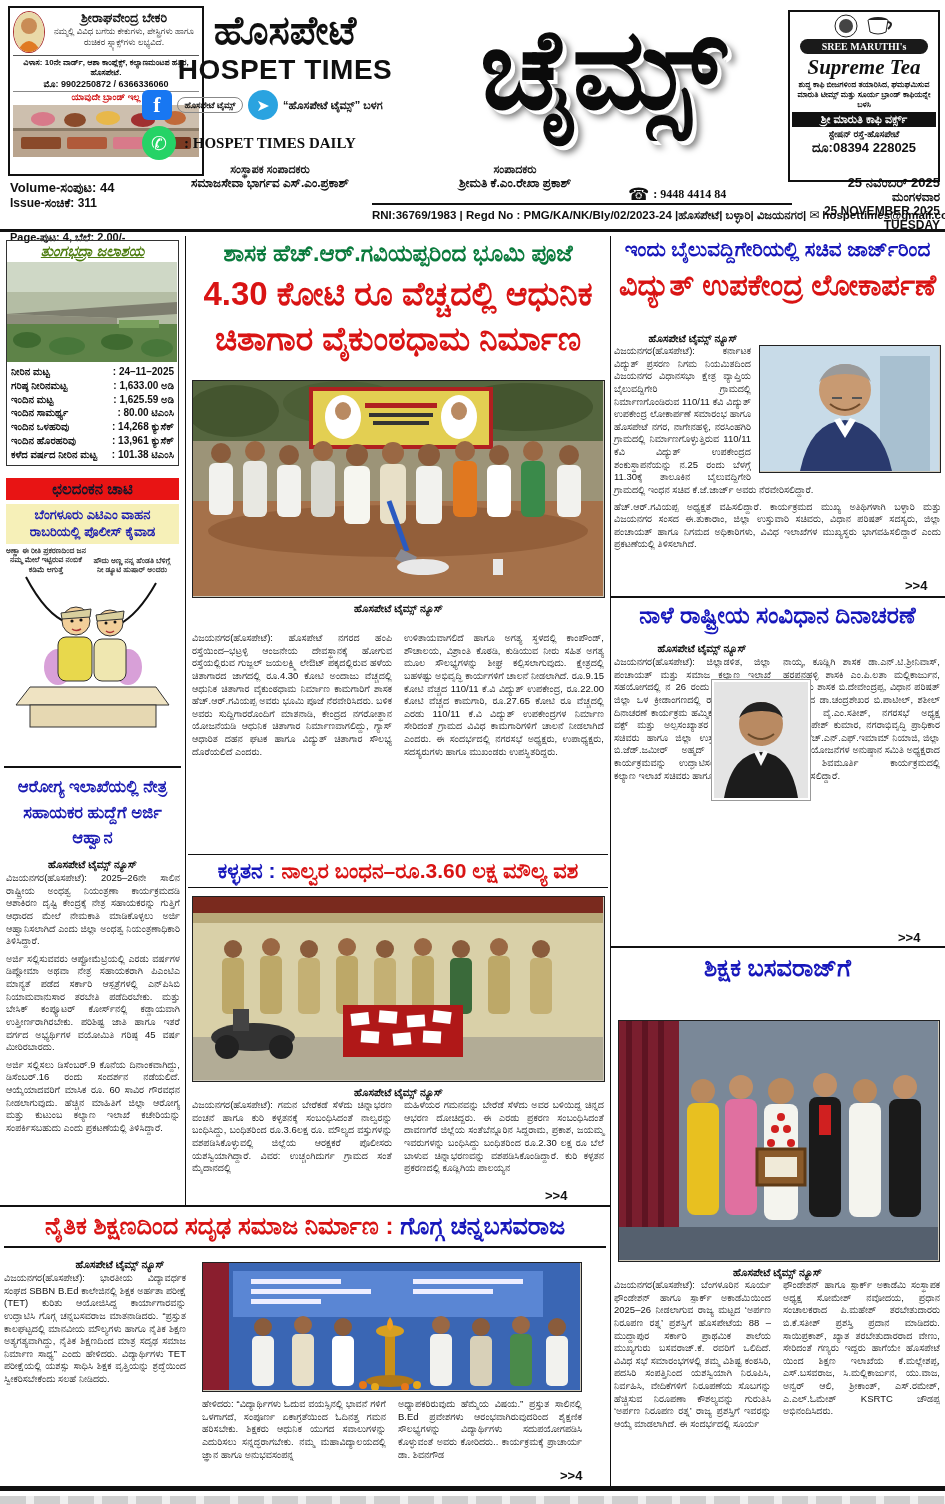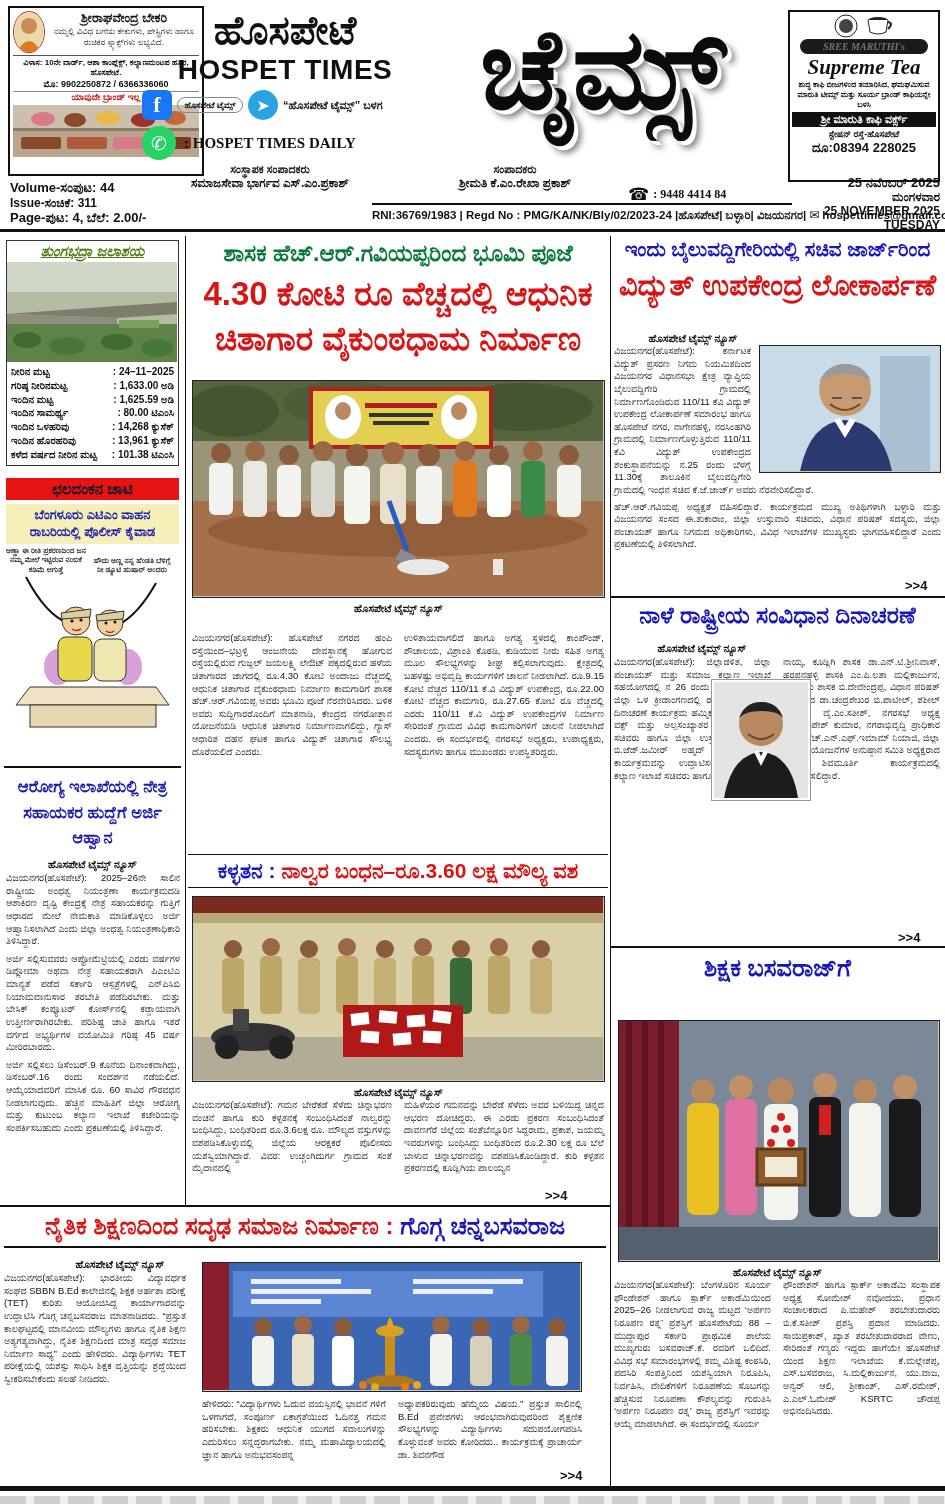--- a/index.html
+++ b/index.html
@@ -67,21 +67,21 @@
           <rect x="54" y="32" width="40" height="12" rx="2" fill="#b05a3a"></rect>
           <rect x="100" y="32" width="38" height="12" rx="2" fill="#d87a8a"></rect>
           <rect x="144" y="32" width="34" height="12" rx="2" fill="#7a3a22"></rect>
         </svg>
     </div>
   </div>
 
   <div class="abs" style="left:10px;top:180px;width:200px;">
     <div class="b" style="font-size:13px;">Volume-ಸಂಪುಟ: 44</div>
     <div class="b" style="font-size:12px;">Issue-ಸಂಚಿಕೆ: 311</div>
-    <div class="b" style="font-size:13px;">Page-ಪುಟ: 4, ಬೆಲೆ: 2.00/-</div>
+    <div class="b" style="font-size:11px;margin-top:21px;">Page-ಪುಟ: 4, ಬೆಲೆ: 2.00/-</div>
   </div>
 
   <div class="abs ctr b" style="left:150px;top:8px;width:270px;font-size:40px;">ಹೊಸಪೇಟೆ</div>
   <div class="abs ctr b smallcaps" style="left:150px;top:54px;width:270px;font-size:28px;">HOSPET TIMES</div>
 
   <div class="abs" style="left:142px;top:90px;width:300px;display:flex;align-items:center;gap:5px;">
     <span class="icon-sq" style="width:30px;height:30px;background:#1877f2;font-size:22px;font-family:'Liberation Serif',serif;">f</span>
     <span style="border:1px solid #888;border-radius:12px;padding:2px 6px;font-size:8.5px;font-weight:bold;text-align:center;line-height:1.2;width:52px;">ಹೊಸಪೇಟೆ ಟೈಮ್ಸ್</span>
     <span class="icon-ci" style="width:30px;height:30px;background:#2aa3e0;font-size:16px;">➤</span>
     <span class="b" style="font-size:11px;">“ಹೊಸಪೇಟೆ ಟೈಮ್ಸ್” ಬಳಗ</span>
@@ -108,21 +108,21 @@
       <svg width="26" height="24" viewBox="0 0 26 24">
           <circle cx="13" cy="12" r="11" fill="none" stroke="#222"></circle>
           <circle cx="13" cy="12" r="7" fill="#444"></circle>
         </svg>
       <svg width="30" height="20" viewBox="0 0 30 20">
           <ellipse cx="13" cy="4" rx="10" ry="3" fill="#222"></ellipse>
           <path d="M3 4 L5 16 Q13 20 21 16 L23 4" fill="#fff" stroke="#222"></path>
           <path d="M23 6 q6 1 0 7" fill="none" stroke="#222" stroke-width="2"></path>
         </svg>
     </div>
-    <div style="background:#1a1a1a;color:#737373;border-radius:8px;padding:2px 4px;margin:1px 8px;font-style:italic;">
+    <div style="background:#1a1a1a;color:#ffffff;border-radius:8px;padding:2px 4px;margin:1px 8px;">
       <div class="b" style="font-size:10px;font-family:'Liberation Serif',serif;">SREE MARUTHI's</div>
     </div>
     <div class="b" style="font-size:21px;font-style:italic;font-family:'Liberation Serif',serif;">Supreme Tea</div>
     <div class="b" style="font-size:7.8px;line-height:1.3;">ಶುದ್ಧ ಕಾಫಿ ಬೀಜಗಳಿಂದ ತಯಾರಿಸಿದ, ಘಮಘಮಿಸುವ ಮಾರುತಿ ಟೀಮ್ಸ್ ಮತ್ತು ಸೂರ್ಯ ಬ್ರಾಂಡ್ ಕಾಫಿಯನ್ನೇ ಬಳಸಿ</div>
     <div style="background:#111;color:#fff;font-weight:bold;font-size:11px;margin-top:2px;padding:1px;">ಶ್ರೀ ಮಾರುತಿ ಕಾಫಿ ವರ್ಕ್ಸ್</div>
     <div class="b" style="font-size:9px;margin-top:2px;">ಸ್ಟೇಷನ್ ರಸ್ತೆ-ಹೊಸಪೇಟೆ</div>
     <div class="b" style="font-size:13px;">ದೂ:08394 228025</div>
   </div>
 
   <div class="abs" style="left:628px;top:184px;display:flex;align-items:center;gap:4px;">

